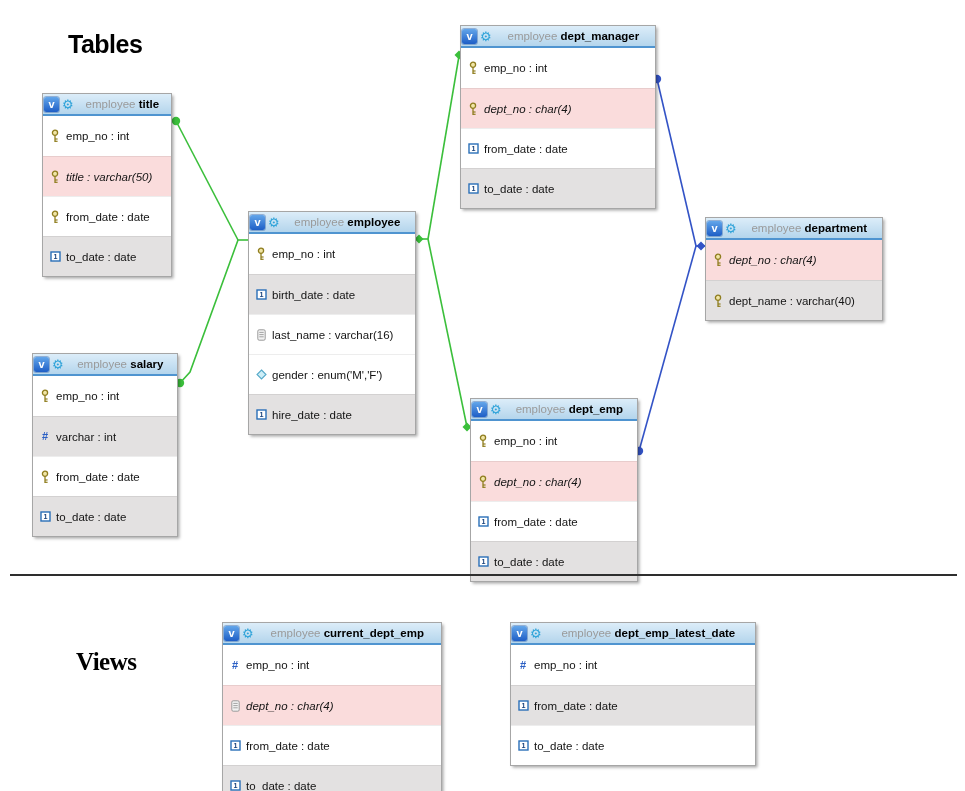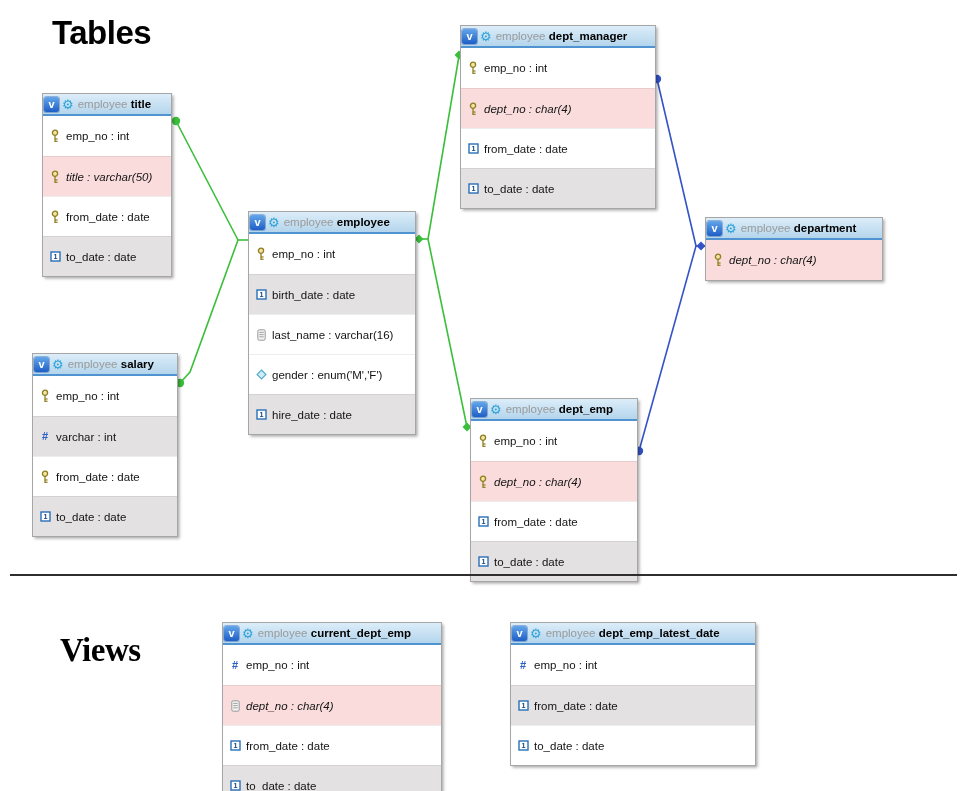--- a/index.html
+++ b/index.html
@@ -2,21 +2,21 @@
 <html><head>
 <meta charset="utf-8">
 <style>
   html,body{margin:0;padding:0;}
   body{
     width:965px;height:791px;background:#ffffff;position:relative;overflow:hidden;
     font-family:"Liberation Sans",sans-serif;
   }
   .canvas{position:absolute;inset:0;}
   .section-title{
-    position:absolute;margin:0;font-size:33px;font-weight:700;color:#000;
+    position:absolute;margin:16px;font-size:25px;font-weight:700;color:#000;
     letter-spacing:-0.5px;
   }
   .tables-title{left:52px;top:14px;}
   .views-title{left:60px;top:632px;font-family:Liberation Serif, serif;}
   .divider{position:absolute;left:10px;top:574px;width:947px;height:2px;background:#2e2e2e;}
   #connector-layer{position:absolute;left:0;top:0;width:965px;height:791px;pointer-events:none;}
   #entities{position:absolute;left:0;top:0;}
   .entity{
     position:absolute;background:#fff;border:1px solid #a6a6a6;
     box-shadow:1.5px 1.5px 3px rgba(0,0,0,.35);font-size:11.5px;box-sizing:border-box;
@@ -26,21 +26,21 @@
     border-bottom:2px solid #4f94d0;display:flex;align-items:center;
     padding:0 4px 0 1px;white-space:nowrap;
   }
   .vbadge{
     width:15px;height:15px;border-radius:2.5px;flex:0 0 15px;
     background:linear-gradient(#63a6ea,#1e5ec6);
     color:#fff;font-weight:700;font-size:11px;line-height:15px;text-align:center;
     margin-right:3px;box-shadow:0 0 0 1px rgba(20,70,150,.35);
   }
   .gear{color:#2fa3d9;font-size:13px;line-height:1;margin-right:4px;}
-  .htext{flex:1;text-align:left;overflow:hidden;}
+  .htext{flex:1;text-align:center;overflow:hidden;}
   .schema{color:#9a9a9a;}
   .tname{color:#000;font-weight:700;}
   .row{
     height:40px;box-sizing:border-box;display:flex;align-items:center;
     padding-left:5px;white-space:nowrap;
   }
   .row + .row{border-top:1px solid rgba(0,0,0,0.07);}
   .bg-white{background:#ffffff;}
   .bg-gray{background:#e3e1e1;}
   .bg-pink{background:#fadcdc;font-style:italic;}
@@ -327,20 +327,31 @@
           <span class="cicon">
             <svg width="10" height="14" viewBox="0 0 10 14">
               <circle cx="5" cy="3.8" r="2.6" fill="#f0e5a6" stroke="#8f7d1e" stroke-width="1.3"></circle>
               <line x1="5" y1="6.4" x2="5" y2="13" stroke="#8f7d1e" stroke-width="1.3"></line>
               <line x1="5" y1="10" x2="7.6" y2="10" stroke="#8f7d1e" stroke-width="1.2"></line>
               <line x1="5" y1="12.3" x2="7.6" y2="12.3" stroke="#8f7d1e" stroke-width="1.2"></line>
             </svg>
           </span>
           <span class="ctext">dept_no : char(4)</span>
         </div>
+        <div class="row bg-gray">
+          <span class="cicon">
+            <svg width="10" height="14" viewBox="0 0 10 14">
+              <circle cx="5" cy="3.8" r="2.6" fill="#f0e5a6" stroke="#8f7d1e" stroke-width="1.3"></circle>
+              <line x1="5" y1="6.4" x2="5" y2="13" stroke="#8f7d1e" stroke-width="1.3"></line>
+              <line x1="5" y1="10" x2="7.6" y2="10" stroke="#8f7d1e" stroke-width="1.2"></line>
+              <line x1="5" y1="12.3" x2="7.6" y2="12.3" stroke="#8f7d1e" stroke-width="1.2"></line>
+            </svg>
+          </span>
+          <span class="ctext">dept_name : varchar(40)</span>
+        </div>
       </div>
       <div class="entity" style="left: 222px; top: 622px; width: 220px;">
         <div class="ehead">
           <span class="vbadge">v</span>
           <span class="gear">⚙</span>
           <span class="htext"><span class="schema">employee</span> <span class="tname">current_dept_emp</span></span>
         </div>
         <div class="row bg-white">
           <span class="cicon">
             <b class="hash">#</b>

